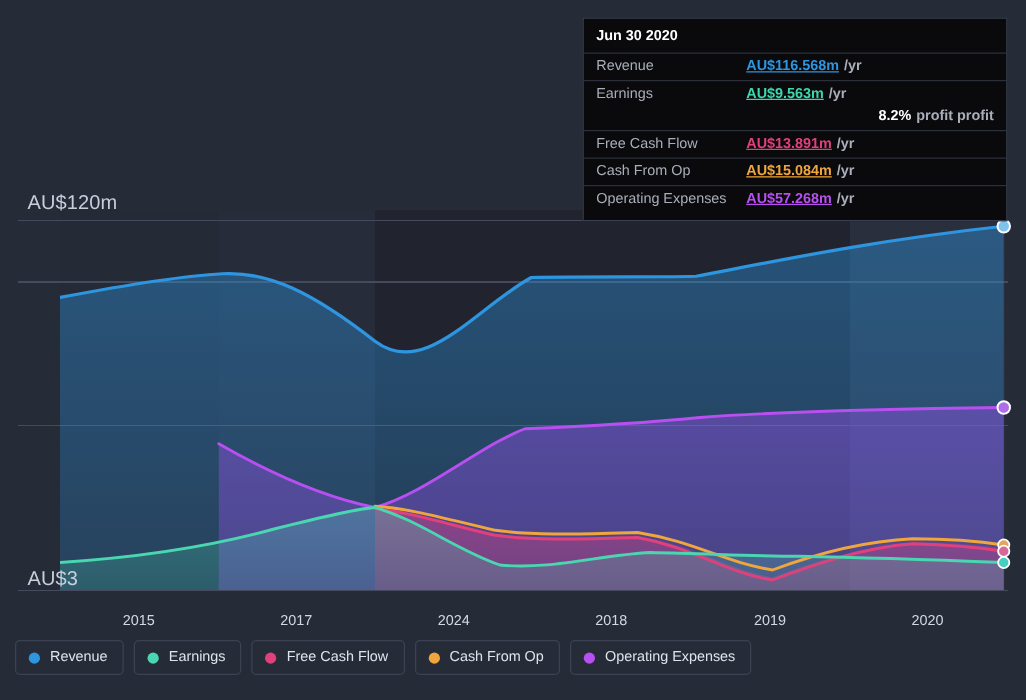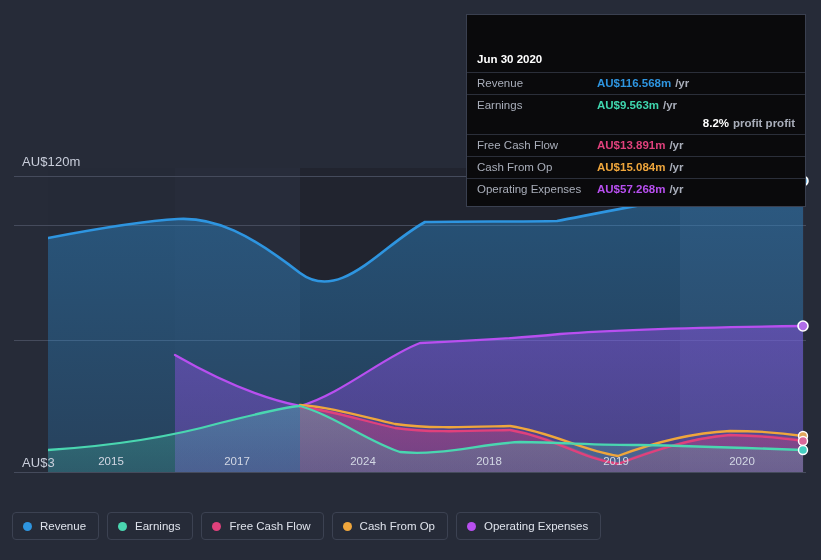--- a/index.html
+++ b/index.html
@@ -6,37 +6,37 @@
   body{width:821px;height:560px;overflow:hidden;
        font-family:"Liberation Sans","DejaVu Sans",sans-serif;
        color:#e8eaf0;-webkit-font-smoothing:antialiased;}
   #app{position:relative;width:821px;height:560px;}
 
   
   #chart-area{position:absolute;left:0;top:0;width:821px;height:500px;}
   svg#plot{position:absolute;left:0;top:0;}
 
   
-  .axlabel{position:absolute;font-size:13px;color:#c9cedb;letter-spacing:.1px;white-space:nowrap;}
+  .axlabel{position:absolute;font-size:16px;color:#c9cedb;letter-spacing:.1px;white-space:nowrap;}
   #ylab-top{left:22px;top:154px;}
   #ylab-bot{left:22px;top:455px;}
-  .xtick{position:absolute;top:455px;font-size:11.5px;color:#d3d8e4;
+  .xtick{position:absolute;top:491px;font-size:11.5px;color:#d3d8e4;
          transform:translateX(-50%);white-space:nowrap;}
 
   
   #tooltip{position:absolute;left:466px;top:14px;width:340px;
            background:#0a0a0c;border:1px solid #3a4050;
            padding:8px 0 6px 0;box-sizing:border-box;}
   #tooltip .tt-title{font-size:11.5px;font-weight:bold;color:#ffffff;
-                     padding:0 10px 7px 10px;margin-top:30px;}
+                     padding:0 10px 7px 10px;}
   .tt-row{display:flex;align-items:baseline;padding:4px 10px 4px 10px;
           border-top:1px solid #2b2f3a;font-size:11.5px;line-height:13px;}
   .tt-row.nb{border-top:none;padding-top:1px;justify-content:flex-end;}
   .tt-key{color:#a9aeba;width:120px;flex:0 0 120px;}
-  .tt-val{font-weight:bold;}
+  .tt-val{font-weight:bold;text-decoration:underline;}
   .tt-unit{color:#a9aeba;font-weight:bold;margin-left:4px;}
   .tt-sub{color:#ffffff;font-weight:bold;}
 
   
   #legend{position:absolute;left:12px;top:512px;display:flex;gap:8px;}
   .leg{display:flex;align-items:center;gap:8px;
        border:1px solid #3c4252;border-radius:4px;
        padding:7px 12px 7px 10px;background:transparent;cursor:pointer;}
   .leg .dot{width:9px;height:9px;border-radius:50%;flex:0 0 9px;}
   .leg .lbl{font-size:11.5px;color:#dfe3ec;white-space:nowrap;}

